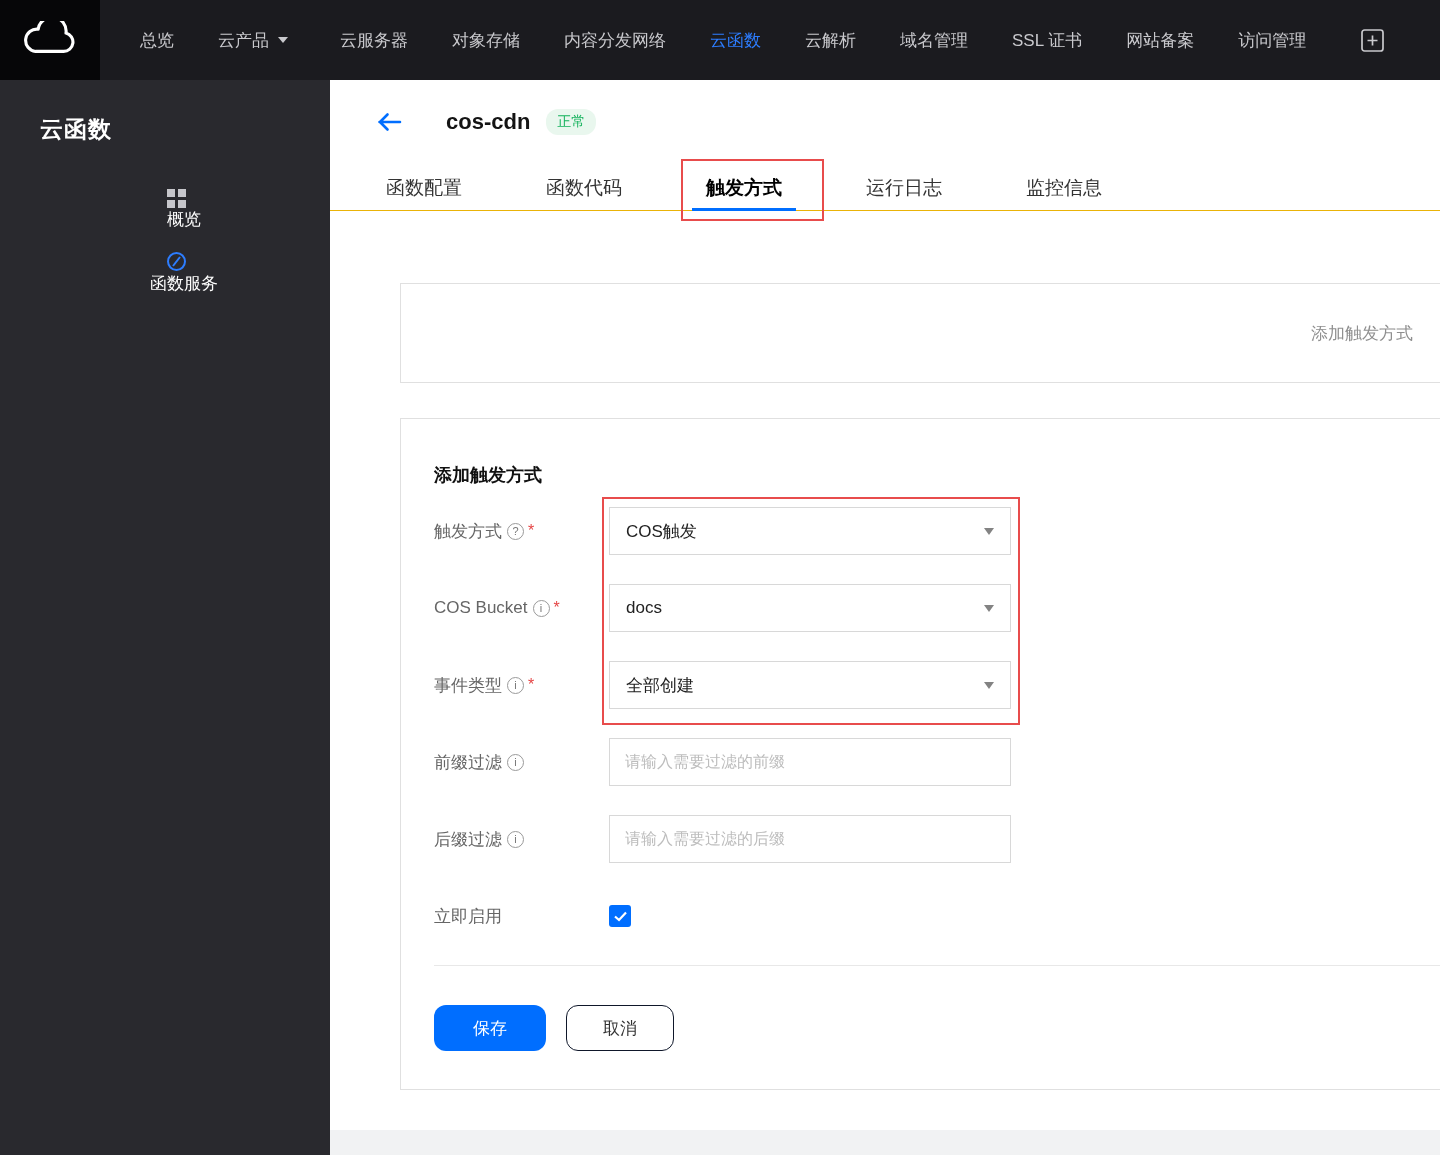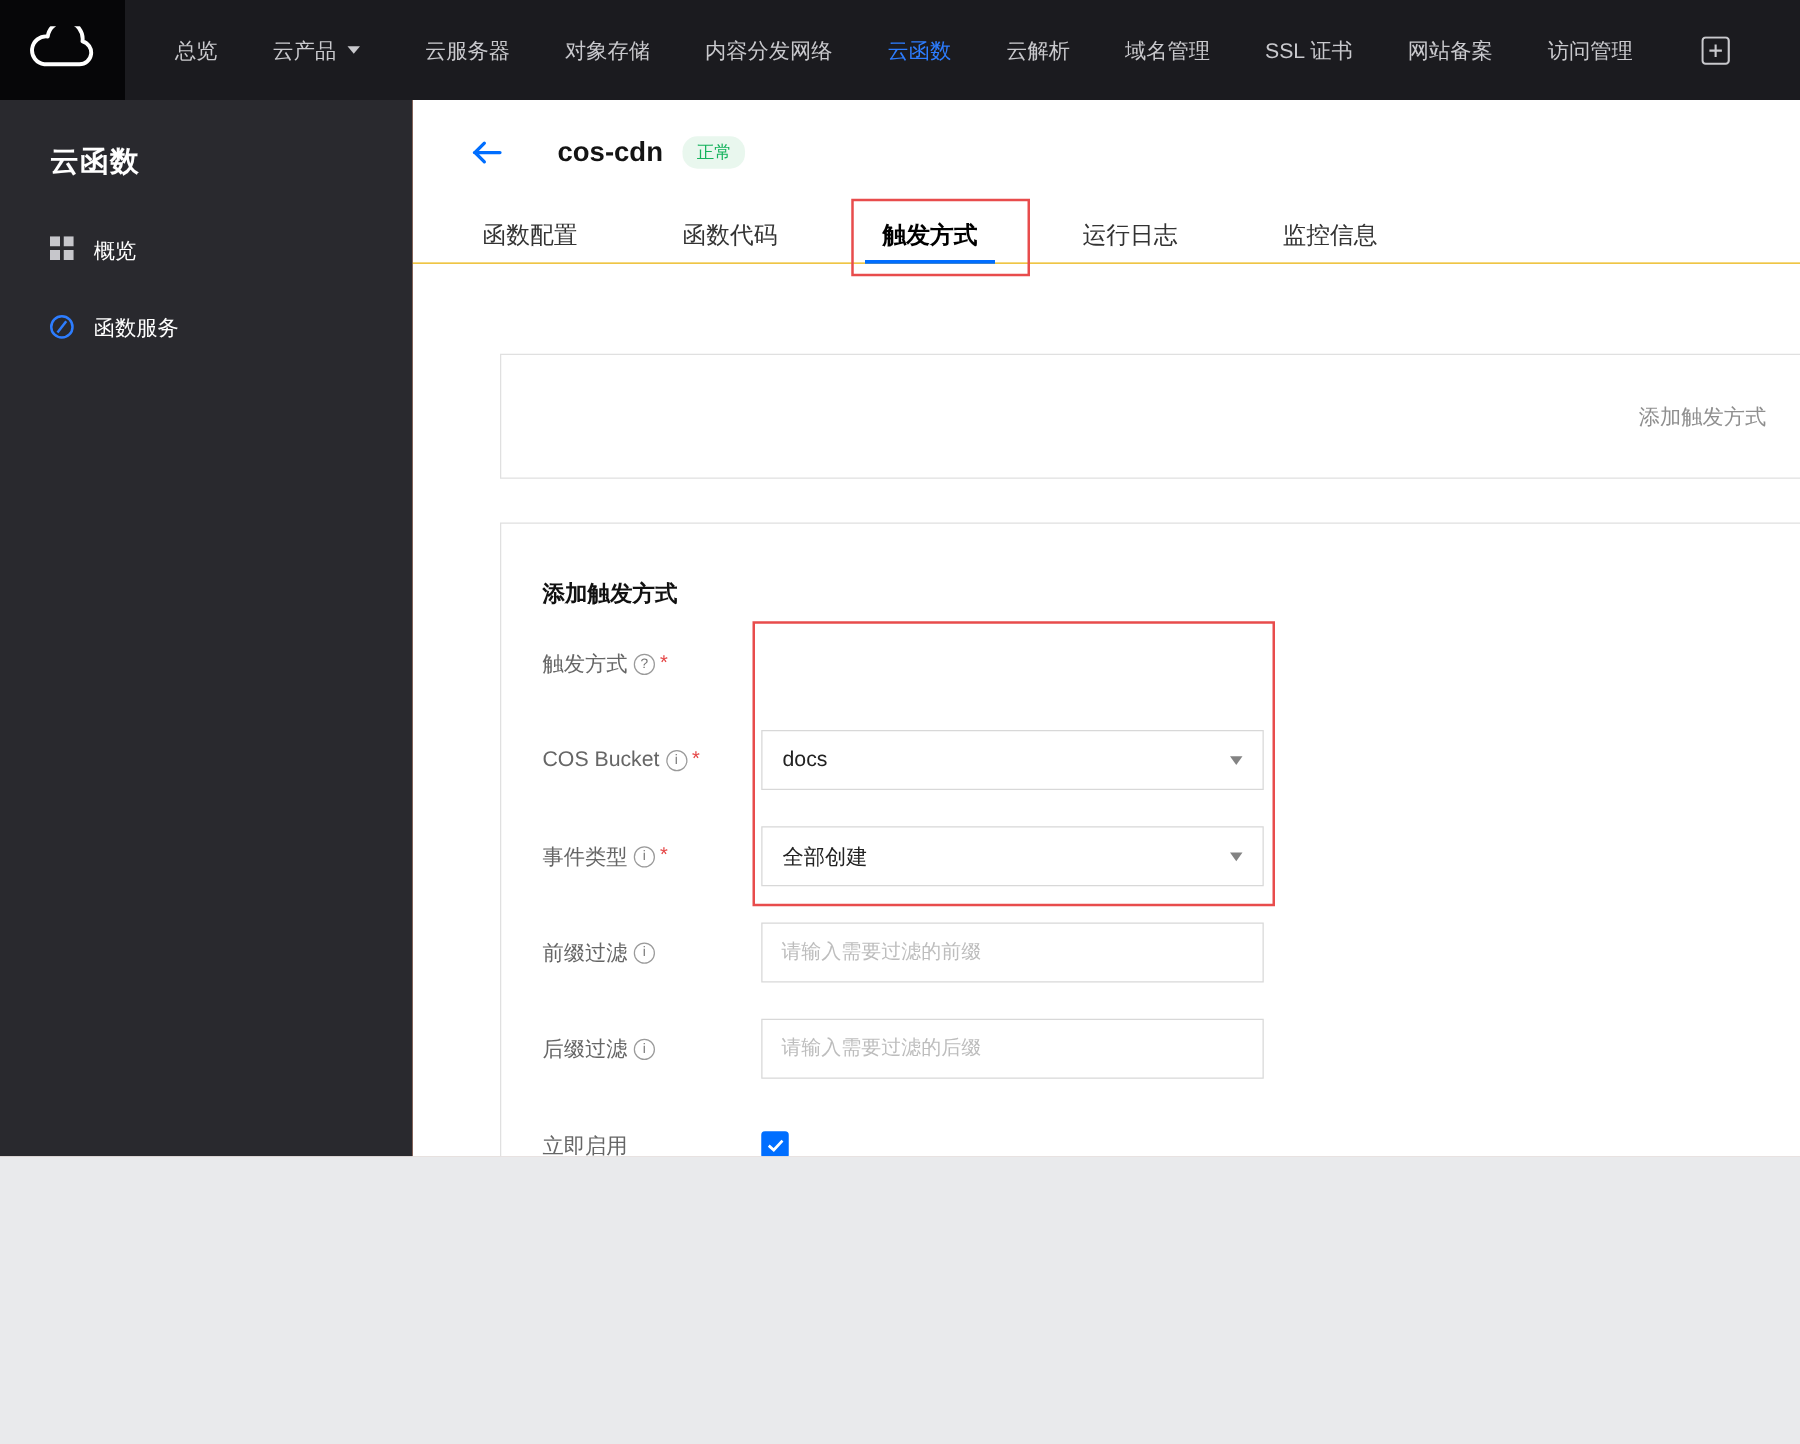--- a/index.html
+++ b/index.html
@@ -1,34 +1,34 @@
 <!DOCTYPE html>
 <html><head>
 <meta charset="utf-8">
 <style>
   * { margin:0; padding:0; box-sizing:border-box; }
   html,body { background:#e9eaec; }
   body { font-family:"Liberation Sans","DejaVu Sans",sans-serif; }
-  .page { position:relative; width:1440px; height:925px; background:#c2410c; overflow:hidden; }
+  .page { position:relative; width:1440px; height:1155px; background:#0369a1; overflow:hidden; }
 
   
   .topnav { position:absolute; top:0; left:0; width:100%; height:80px; background:#1b1b1f; display:flex; align-items:center; z-index:30; }
   .logo-block { width:100px; height:80px; background:#060608; display:flex; align-items:center; justify-content:center; cursor:pointer; flex:0 0 auto; }
   .nav-item { font-size:17px; color:#c9c9cd; margin-right:44px; cursor:pointer; white-space:nowrap; display:flex; align-items:center; }
   .nav-item.first { margin-left:40px; }
   .nav-item.group-end { margin-right:52px; }
   .nav-item.active { color:#2d7dff; }
   .caret-down { width:0; height:0; border-left:5px solid transparent; border-right:5px solid transparent; border-top:6px solid #c9c9cd; margin-left:9px; }
   .grid-plus { margin-left:auto; margin-right:56px; cursor:pointer; display:flex; }
 
   
   .sidebar { position:absolute; top:80px; left:0; width:330px; height:1075px; background:#29292e; z-index:20; }
   .sidebar-title { color:#fff; font-size:23px; font-weight:bold; padding:34px 0 0 40px; letter-spacing:1px; }
   .side-menu { margin-top:44px; }
-  .side-item { height:62px; display:flex; align-items:flex-start; padding-left:38px; cursor:pointer; }
+  .side-item { height:62px; display:flex; align-items:center; padding-left:38px; cursor:pointer;flex-direction:column; }
   .side-item .icon { width:22px; display:flex; justify-content:center; margin-right:15px; }
   .side-item .label { color:#fff; font-size:17px; }
 
   
   .main { position:absolute; top:80px; left:330px; width:1110px; height:1075px; background:#fff; }
   .page-header { position:absolute; top:22px; left:46px; height:40px; display:flex; align-items:center; }
   .back-btn { cursor:pointer; display:flex; margin-right:44px; }
   .fn-title { font-size:22px; font-weight:bold; color:#141414; }
   .status-badge { margin-left:16px; background:#e9f7ee; color:#17b35e; font-size:14px; padding:4px 11px; border-radius:12px; }
 
@@ -153,20 +153,24 @@
 
     <div class="form-card">
       <div class="form-heading">添加触发方式</div>
 
       <div class="form-row">
         <div class="label-cell">
           <span>触发方式</span>
           <span class="help-icon">?</span>
           <span class="req">*</span>
         </div>
+        <div class="select-box">
+          <span>COS触发</span>
+          <span class="select-caret"></span>
+        </div>
       </div>
 
       <div class="form-row">
         <div class="label-cell">
           <span>COS Bucket</span>
           <span class="help-icon">i</span>
           <span class="req">*</span>
         </div>
         <div class="select-box">
           <span>docs</span>

